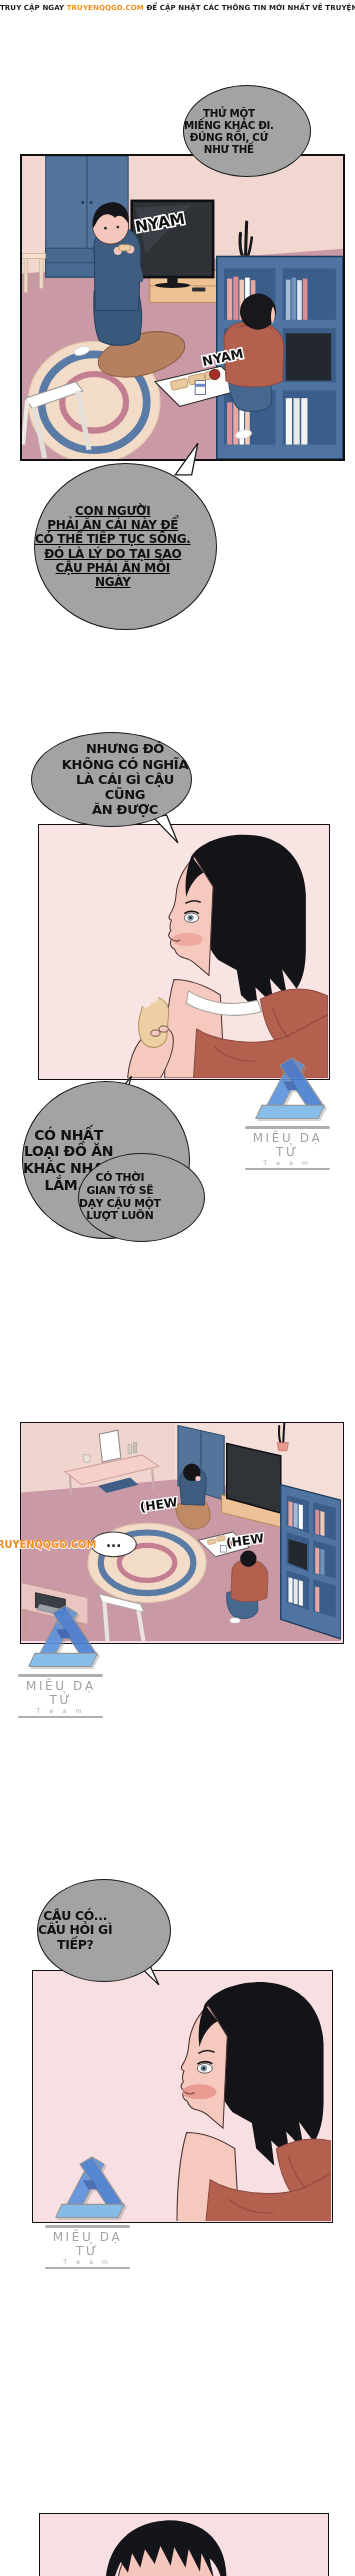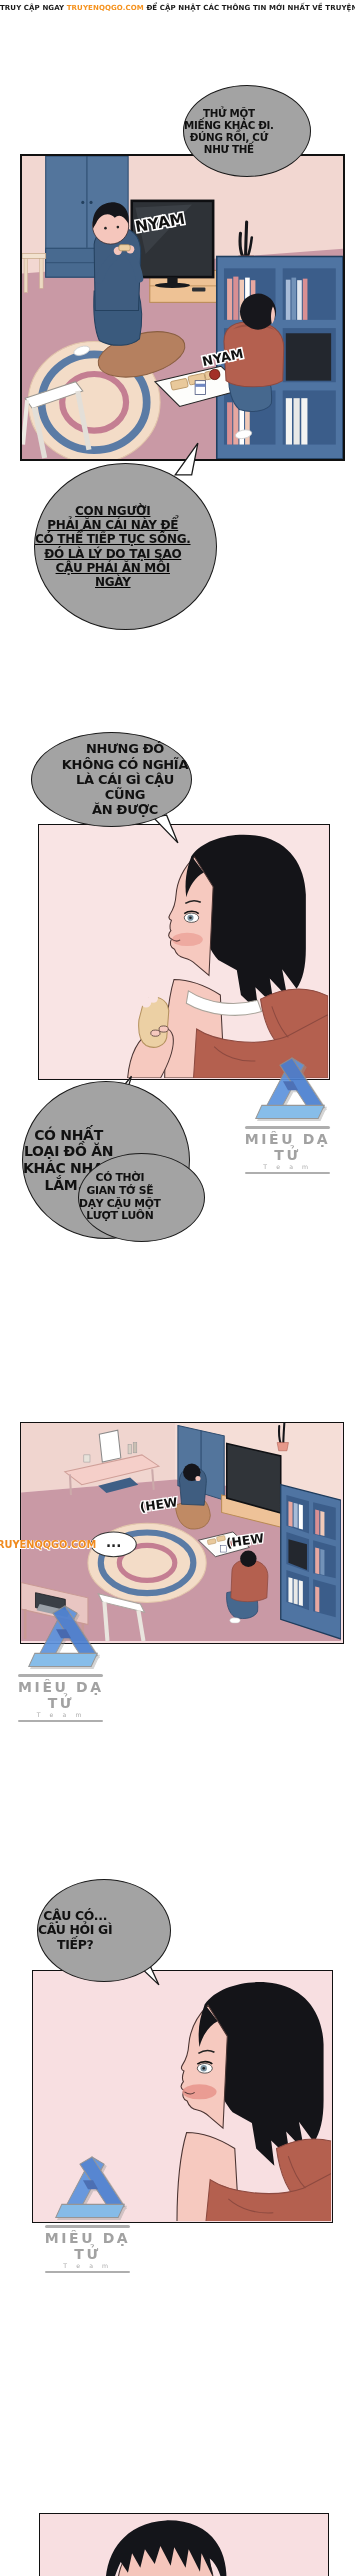--- a/index.html
+++ b/index.html
@@ -9,21 +9,21 @@
           color:#1a1a1a;letter-spacing:0.1px;z-index:40;white-space:nowrap;}
   .banner .lnk{color:#f5921e;}
   .panel{position:absolute;border:2.1px solid #111;box-sizing:border-box;background:#f8dfe1;z-index:10;overflow:hidden;}
   .panel svg{display:block;}
   .bubble{position:absolute;background:#a3a3a3;border:1.3px solid #1a1a1a;border-radius:50%;
           display:flex;align-items:center;justify-content:flex-start;text-align:center;z-index:31;}
   .bubble span{white-space:pre-line;font-weight:700;color:#111;line-height:1.18;letter-spacing:-0.3px;}
   .tail{position:absolute;z-index:30;}
   .logo{position:absolute;z-index:25;width:93px;text-align:center;color:#9b9b9b;opacity:.92;}
   .logo .bar{height:2.6px;background:#a8a8a8;border-radius:1.5px;margin:2.1px 4.1px;}
-  .logo .nm{font-size:14px;font-weight:700;letter-spacing:2.6px;color:#9b9b9b;}
+  .logo .nm{font-size:12px;font-weight:400;letter-spacing:2.6px;color:#9b9b9b;}
   .logo .tm{font-size:6.2px;letter-spacing:3.6px;color:#a5a5a5;}
   .sidewm{position:absolute;z-index:26;font-size:9.8px;font-weight:700;color:#f08a1e;
           text-shadow:0.5px 0.5px 0 #fff,-0.5px -0.5px 0 #fff,0.5px -0.5px 0 #fff,-0.5px 0.5px 0 #fff;}
   .sfx{font-weight:700;}
 </style>
 </head>
 <body>
 
 <div id="page">
 

